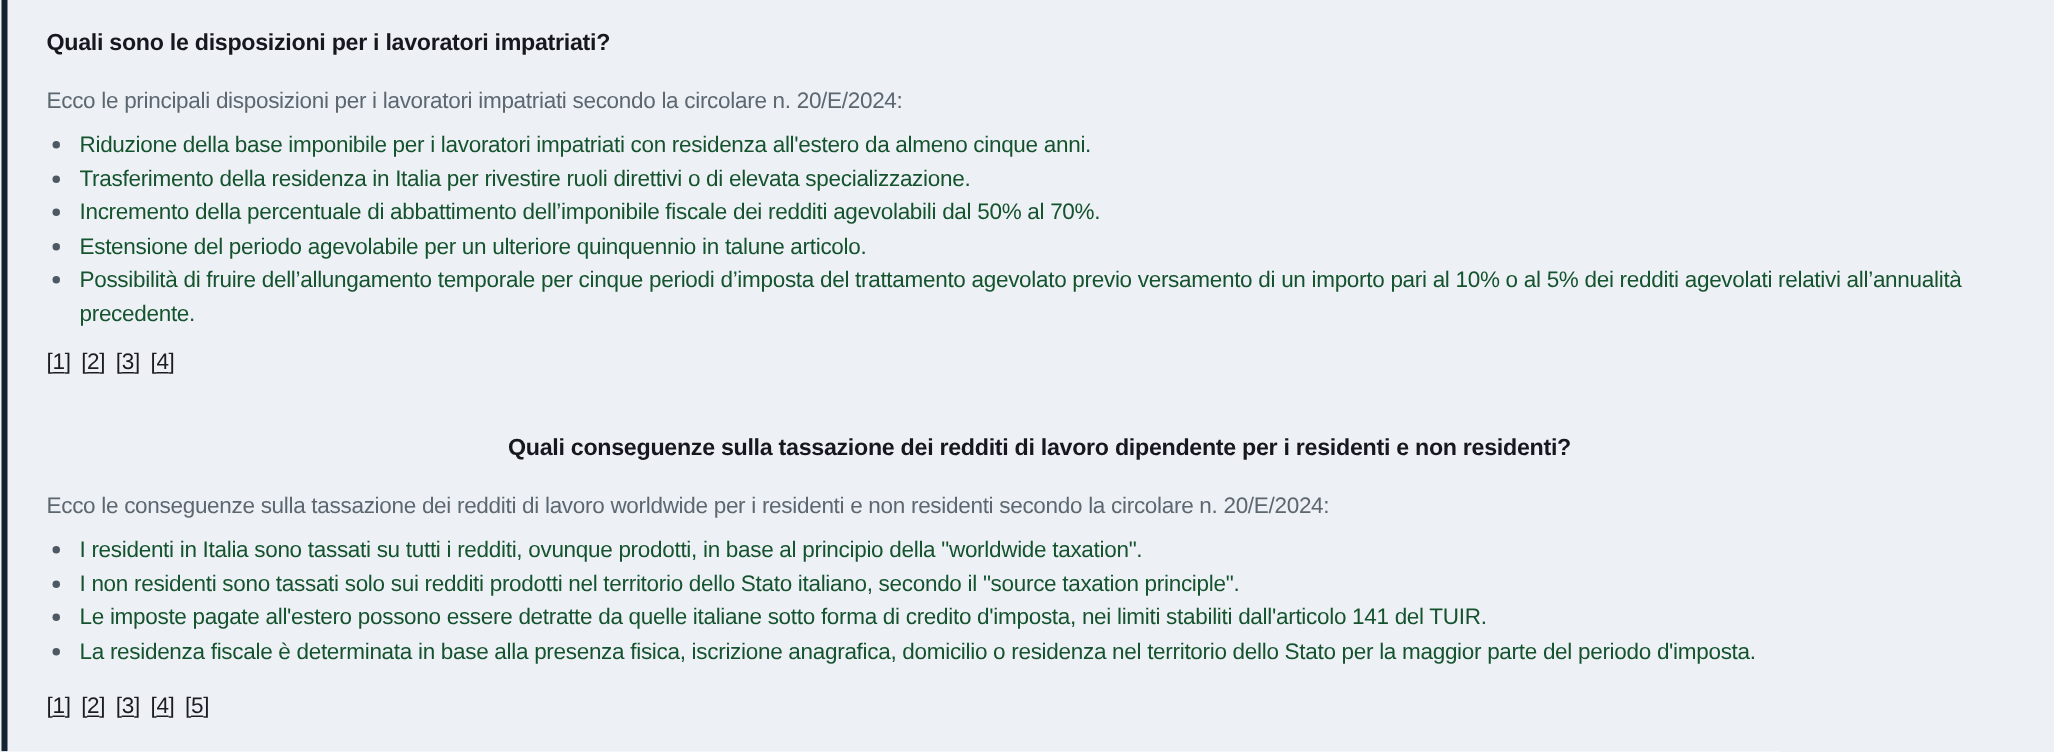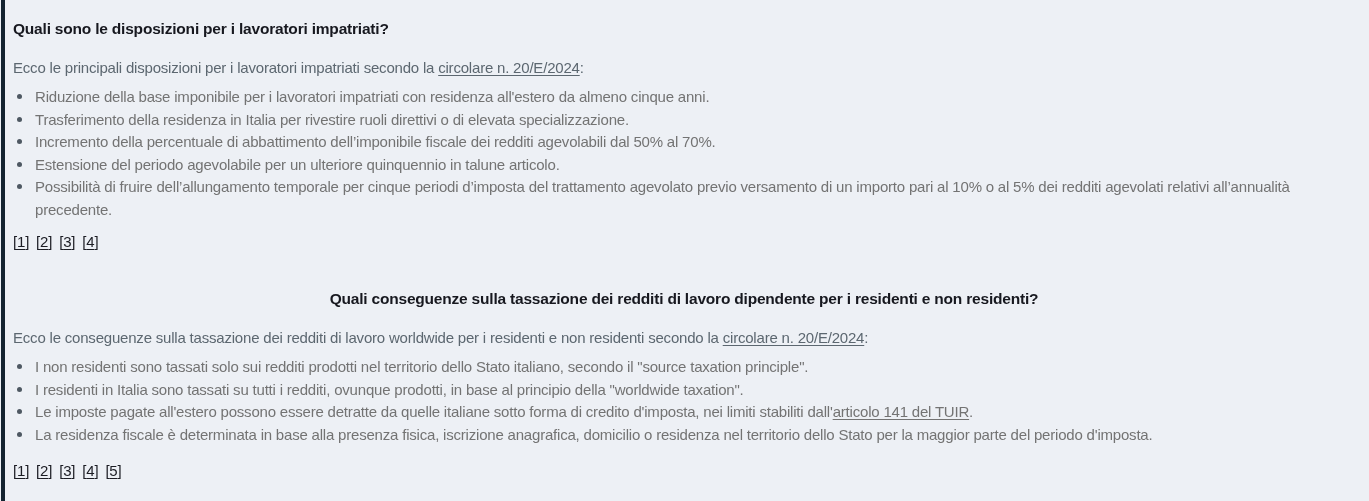--- a/index.html
+++ b/index.html
@@ -9,53 +9,52 @@
     background:#edf0f5;
     overflow:hidden;
     font-family:"Liberation Sans","DejaVu Sans",sans-serif;
     letter-spacing:-0.2px;
   }
   .accent-bar{
     position:absolute;left:1px;top:0;bottom:0;width:4px;
     background:#142330;
   }
   .content{
-    padding:10px 14px 0 13px;
+    padding:10px 14px 0 31px;
   }
   .question{
     font-size:15.5px;
     font-weight:700;
     color:#17181f;
     margin:0;
   }
   .section-1 .question{margin-top:10px;}
   .section-2 .question{margin-top:37px;text-align:center;}
   .intro{
     margin:19px 0 0 0;
     font-size:15px;
     line-height:22px;
     color:#5c6770;
   }
   a.text-link{
     color:inherit;
-    text-decoration:underline;
     text-underline-offset:2px;
     cursor:pointer;
   }
   .bullet-list{
     margin:7px 0 0 0;
     padding:0;
     list-style:none;
   }
   .bullet-row{
     display:flex;
     align-items:flex-start;
     font-size:15px;
     line-height:22.5px;
-    color:#737373;
+    color:#14532d;
   }
   .bullet-icon{
     flex:0 0 auto;
     width:5px;height:5px;border-radius:50%;
     background:#4e5862;
     margin:8px 13px 0 4px;
   }
   .bullet-text{flex:1 1 auto;}
   .citation-list{
     margin-top:10px;
@@ -127,25 +126,25 @@
     <section class="section-2">
       <h2 class="question">Quali conseguenze sulla tassazione dei redditi di lavoro dipendente per i residenti e non residenti?</h2>
 
       <p class="intro">
         <span>Ecco le conseguenze sulla tassazione dei redditi di lavoro worldwide per i residenti e non residenti secondo la </span><a class="text-link">circolare n. 20/E/2024</a><span>:</span>
       </p>
 
       <ul class="bullet-list">
         <li class="bullet-row">
           <span class="bullet-icon"></span>
-          <span class="bullet-text">I non residenti sono tassati solo sui redditi prodotti nel territorio dello Stato italiano, secondo il "source taxation principle".</span>
+          <span class="bullet-text">I residenti in Italia sono tassati su tutti i redditi, ovunque prodotti, in base al principio della "worldwide taxation".</span>
         </li>
         <li class="bullet-row">
           <span class="bullet-icon"></span>
-          <span class="bullet-text">I residenti in Italia sono tassati su tutti i redditi, ovunque prodotti, in base al principio della "worldwide taxation".</span>
+          <span class="bullet-text">I non residenti sono tassati solo sui redditi prodotti nel territorio dello Stato italiano, secondo il "source taxation principle".</span>
         </li>
         <li class="bullet-row">
           <span class="bullet-icon"></span>
           <span class="bullet-text"><span>Le imposte pagate all'estero possono essere detratte da quelle italiane sotto forma di credito d'imposta, nei limiti stabiliti dall'</span><a class="text-link">articolo 141 del TUIR</a><span>.</span></span>
         </li>
         <li class="bullet-row">
           <span class="bullet-icon"></span>
           <span class="bullet-text">La residenza fiscale è determinata in base alla presenza fisica, iscrizione anagrafica, domicilio o residenza nel territorio dello Stato per la maggior parte del periodo d'imposta.</span>
         </li>
       </ul>

